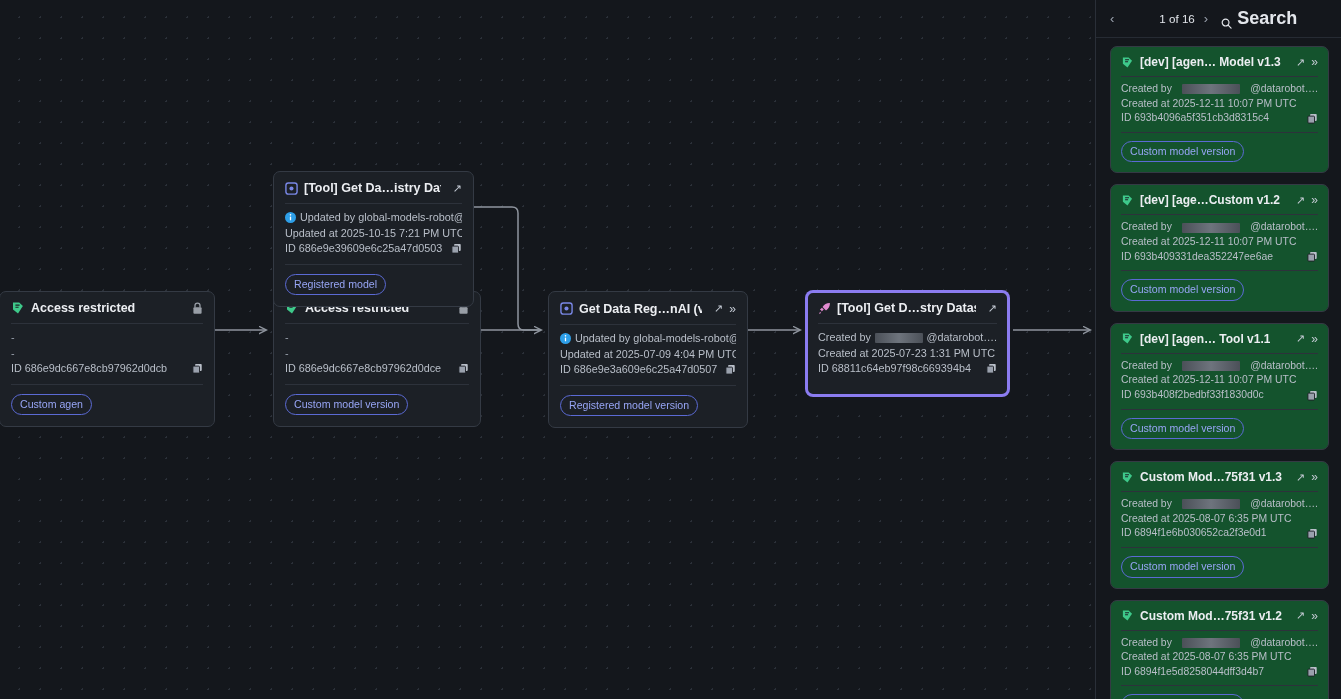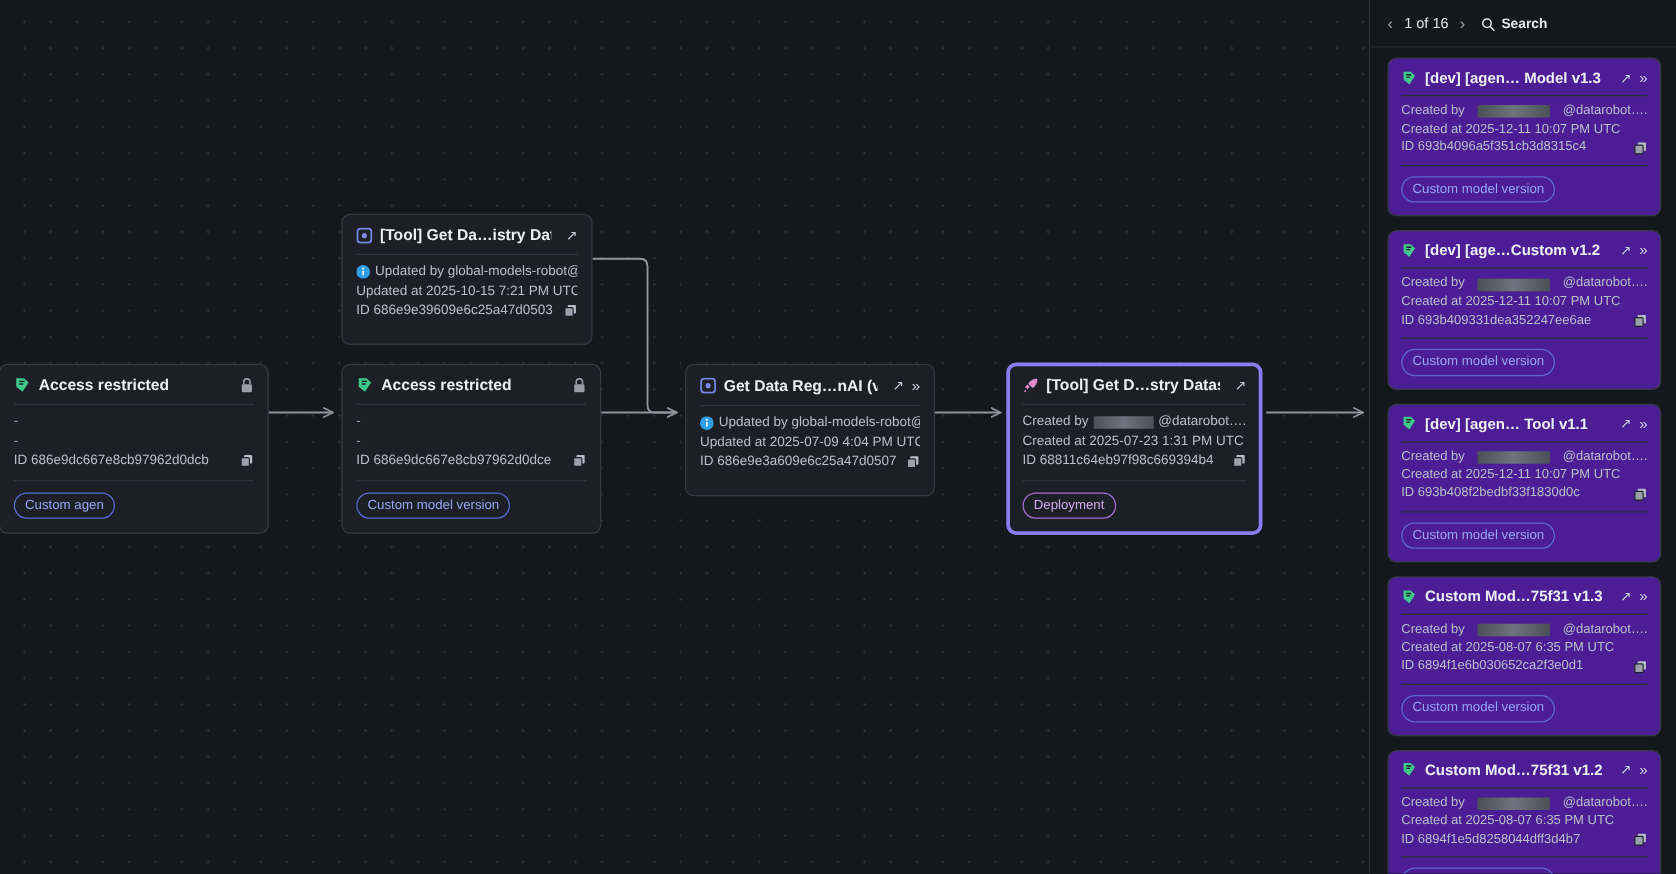--- a/index.html
+++ b/index.html
@@ -91,26 +91,26 @@
     background: #14171c;
     border-left: 1px solid #2a2f38;
     overflow: hidden;
   }
   #sb-head {
     display: flex; align-items: center; gap: 9px;
     height: 38px; padding: 0 14px;
     border-bottom: 1px solid #262b33;
   }
   .sb-nav { color: #9aa1ad; font-size: 13px; cursor: pointer; }
-  .sb-count { color: #e3e6eb; font-size: 11.6px; }
+  .sb-count { color: #e3e6eb; font-size: 11.6px; margin-left: 36px; }
   .sb-search { display: flex; align-items: flex-end; gap: 5px; color: #e3e6eb;
-    font-size: 11px; font-weight: bold; margin-left: 4px; }
+    font-size: 18px; font-weight: bold; margin-left: 4px; }
   #sb-list { padding: 8px 12px 0 14px; }
   .sbcard {
-    background: #4c1d95;
+    background: #14532d;
     border: 1px solid #343a44;
     border-radius: 7px;
     padding: 8px 10px 10px 10px;
     margin-bottom: 11px;
   }
   .sbcard .node-head { padding-bottom: 7px; }
   .sbcard .node-title { font-size: 12px; }
   .sbcard .node-body { padding-top: 5px; padding-bottom: 6px; }
   .sbcard .meta { font-size: 10.4px; line-height: 14.6px; }
   .sbcard .node-foot { padding-top: 8px; }
@@ -237,20 +237,23 @@
         <div class="meta">
           <span>ID 686e9e39609e6c25a47d0503</span>
           <span class="ico">
             <svg width="11" height="11" viewBox="0 0 12 12">
                 <rect x="3.4" y="1" width="7.2" height="7.6" rx="1" fill="#b9bfc9"></rect>
                 <rect x="1" y="3.4" width="7.2" height="7.6" rx="1" fill="#9aa1ad" stroke="#1c2026" stroke-width="1"></rect>
               </svg>
           </span>
         </div>
       </div>
+      <div class="node-foot">
+        <span class="chip">Registered model</span>
+      </div>
     </div>
 
     <div class="node" id="node-n4" style="left:548px;top:291px;width:200px;">
       <div class="node-head">
         <span class="ico">
           <svg width="13" height="13" viewBox="0 0 14 14">
               <rect x="1" y="1" width="12" height="12" rx="2.6" fill="none" stroke="#7a88e8" stroke-width="1.5"></rect>
               <circle cx="7" cy="7" r="2.2" fill="#7a88e8"></circle>
             </svg>
         </span>
@@ -273,20 +276,23 @@
         <div class="meta">Updated at 2025-07-09 4:04 PM UTC</div>
         <div class="meta">
           <span>ID 686e9e3a609e6c25a47d0507</span>
           <span class="ico">
             <svg width="11" height="11" viewBox="0 0 12 12">
                 <rect x="3.4" y="1" width="7.2" height="7.6" rx="1" fill="#b9bfc9"></rect>
                 <rect x="1" y="3.4" width="7.2" height="7.6" rx="1" fill="#9aa1ad" stroke="#1c2026" stroke-width="1"></rect>
               </svg>
           </span>
         </div>
+      </div>
+      <div class="node-foot">
+        <span class="chip">Registered model version</span>
       </div>
     </div>
 
     <div class="node selected" id="node-n5" style="left:806px;top:291px;width:203px;">
       <div class="node-head">
         <span class="ico">
           <svg width="13" height="13" viewBox="0 0 14 14">
               <path d="M12.8 1.2C9.6 1 6.6 2.6 4.9 5.4l3.7 3.7C11.4 7.4 13 4.4 12.8 1.2z" fill="#e28ad0"></path>
               <path d="M4.2 6.1 2 8.3l1.4.5.6 1.5 2.2-2.2z" fill="#e28ad0"></path>
               <path d="M2.2 10.6 1 13l2.4-1.2z" fill="#e28ad0"></path>
@@ -305,23 +311,20 @@
         <div class="meta">Created at 2025-07-23 1:31 PM UTC</div>
         <div class="meta">
           <span>ID 68811c64eb97f98c669394b4</span>
           <span class="ico">
             <svg width="11" height="11" viewBox="0 0 12 12">
                 <rect x="3.4" y="1" width="7.2" height="7.6" rx="1" fill="#b9bfc9"></rect>
                 <rect x="1" y="3.4" width="7.2" height="7.6" rx="1" fill="#9aa1ad" stroke="#1c2026" stroke-width="1"></rect>
               </svg>
           </span>
         </div>
-      </div>
-      <div class="node-foot">
-        <span class="chip deploy">Deployment</span>
       </div>
     </div>
 
   </div>
 
   <div id="sidebar">
     <div id="sb-head">
       <span class="sb-nav">‹</span>
       <span class="sb-count">1 of 16</span>
       <span class="sb-nav">›</span>

